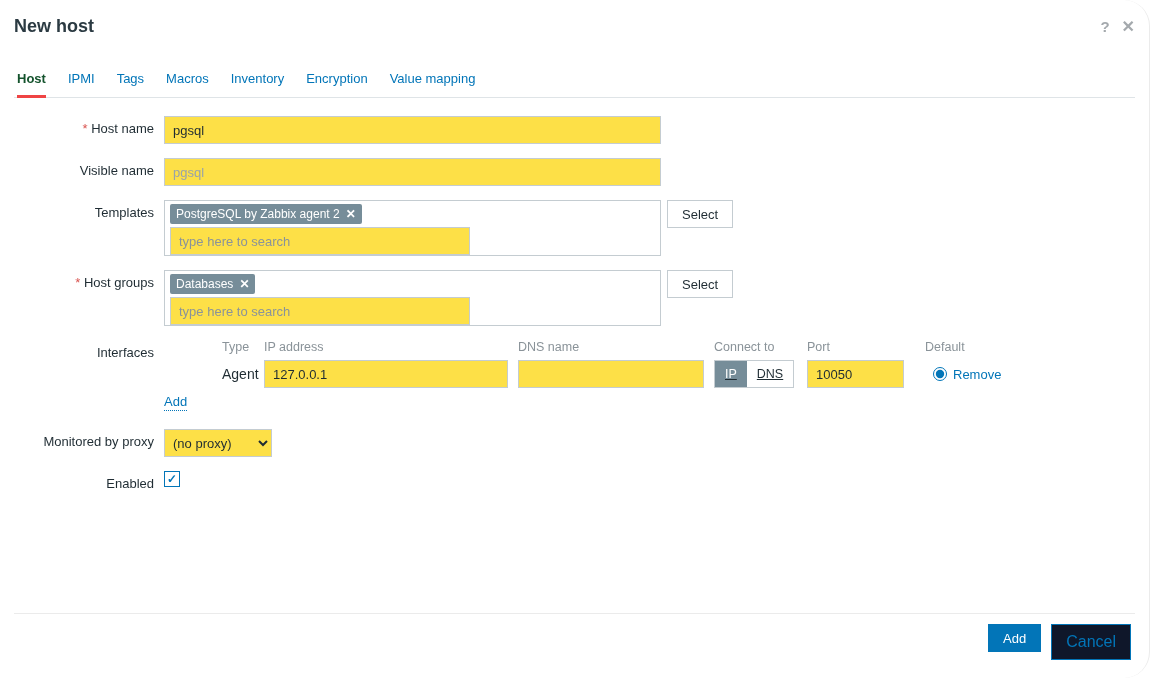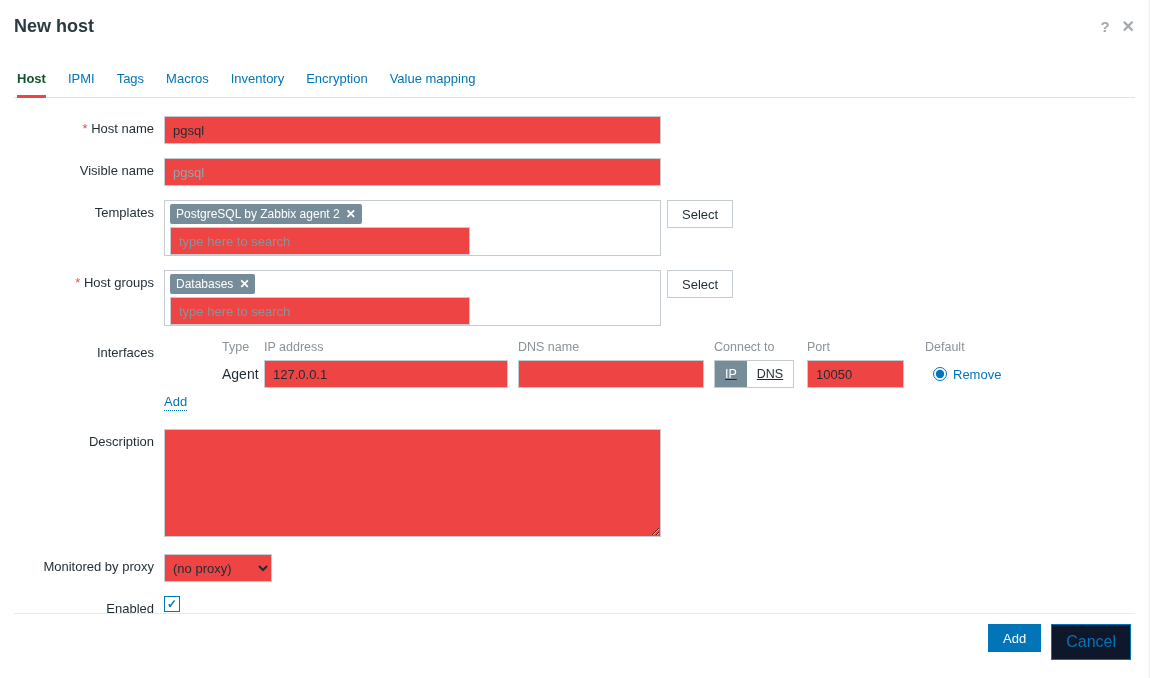--- a/index.html
+++ b/index.html
@@ -10,20 +10,21 @@
     color: #1f2c33;
     background: #fff;
     width: 1150px; height: 678px;
     overflow: hidden;
   }
   .dialog {
     position: relative;
     width: 1150px; height: 678px;
     padding: 16px 14px 0 14px;
     border-right: 1px solid #ebebeb;
+    border-radius: 26px;
   }
   .title-row { display: flex; justify-content: space-between; align-items: center; }
   .title { font-size: 18px; font-weight: 700; color: #2b3a42; }
   .top-icons { display: flex; gap: 12px; color: #a4a9ad; font-weight: 700; }
   .icon-btn { cursor: pointer; font-size: 16px; line-height: 1; color: #a4a9ad; }
   .help-icon { font-size: 15px; }
 
   .tabs {
     display: flex;
     border-bottom: 1px solid #dfe4e7;
@@ -56,21 +57,21 @@
   }
   .req::before { content: "* "; color: #d9534f; }
   .input-col { flex: 0 0 auto; }
   input[type="text"], textarea, select {
     border: 1px solid #c4ccd1;
     height: 28px;
     padding: 3px 8px;
     font-size: 13px;
     font-family: inherit;
     color: #1f2c33;
-    background: #ef4444;
+    background: #fde047;
   }
   .w497 { width: 497px; }
   .multiselect {
     width: 497px;
     min-height: 28px;
     border: 1px solid #c4ccd1;
     padding: 3px 5px 0px 5px;
   }
   .tag-chip {
     display: inline-flex;
@@ -273,26 +274,20 @@
       </div>
     </div>
 
     <div class="row" style="margin-bottom:18px;">
       <div class="label-col"></div>
       <div class="input-col">
         <span class="add-link">Add</span>
       </div>
     </div>
 
-    <div class="row">
-      <div class="label-col">Description</div>
-      <div class="input-col">
-        <textarea class="desc" style=""></textarea>
-      </div>
-    </div>
 
     <div class="row">
       <div class="label-col">Monitored by proxy</div>
       <div class="input-col">
         <select class="proxy">
           <option>(no proxy)</option>
         </select>
       </div>
     </div>
 

